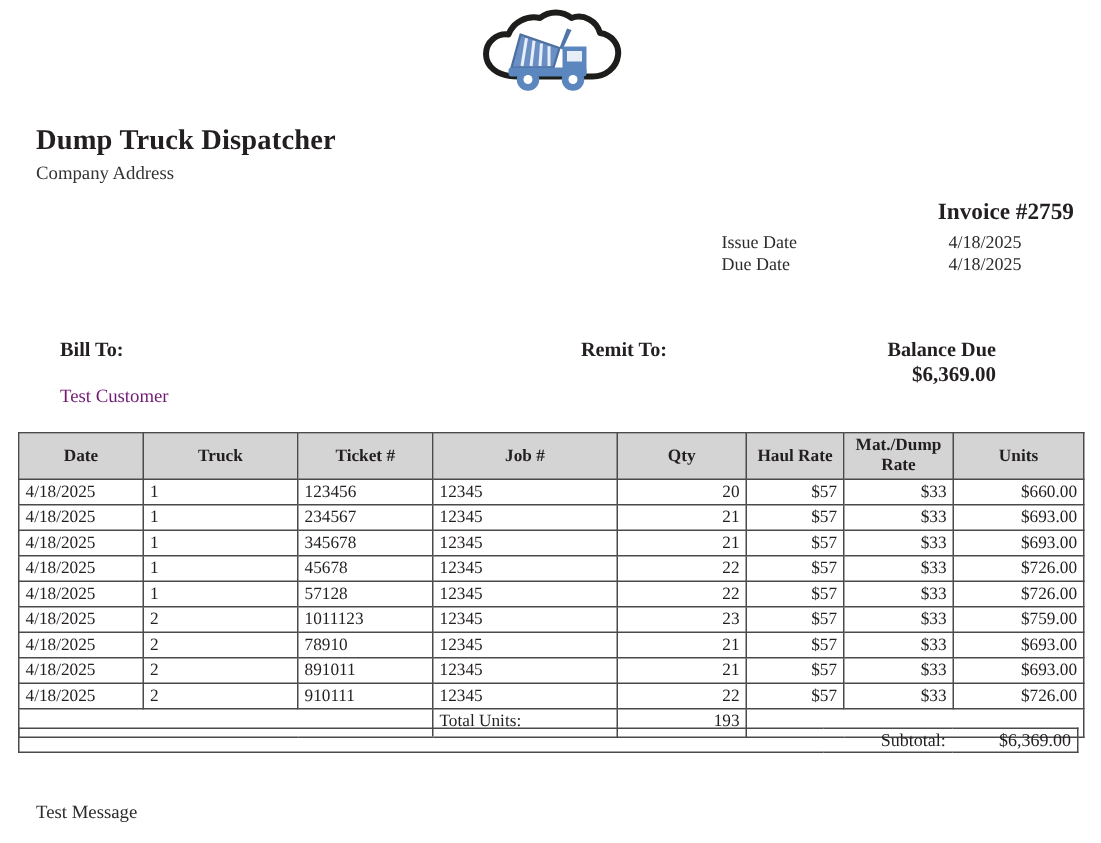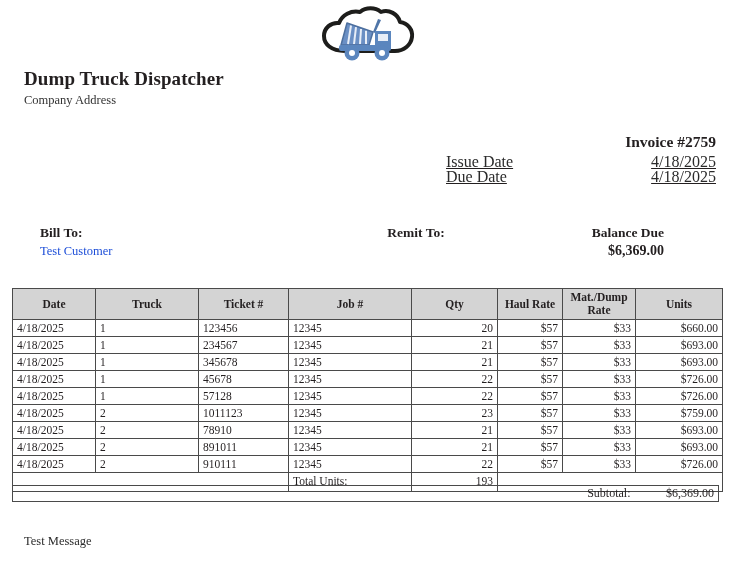--- a/index.html
+++ b/index.html
@@ -32,21 +32,21 @@
     height: 70px;
     display: flex;
     align-items: center;
     justify-content: center;
   }
 
   
   .company-block {
     position: absolute;
     left: 24px;
-    top: 68px;
+    top: 83px;
     width: 420px;
   }
   .company-name {
     font-size: 19px;
     font-weight: bold;
     letter-spacing: 0.1px;
     line-height: 22px;
     margin: 0;
   }
   .company-address {
@@ -65,24 +65,23 @@
     text-align: right;
   }
   .invoice-number {
     font-size: 15.5px;
     font-weight: bold;
     line-height: 20px;
     margin: 0 0 2px 0;
   }
   .meta-row {
     display: flex;
-    justify-content: space-between;
-    font-size: 16px;
+    justify-content: center;
+    font-size: 12px;
     line-height: 15px;
-    text-decoration: underline;
   }
   .meta-label {
     width: 150px;
     text-align: left;
     padding-left: 60px;
     box-sizing: border-box;
     color: #2b2b2b;
   }
   .meta-value {
     width: 110px;
@@ -120,22 +119,22 @@
   }
   .party-label {
     font-size: 13.5px;
     font-weight: bold;
     line-height: 17px;
     margin: 0;
   }
   .party-value {
     font-size: 12.5px;
     line-height: 16px;
-    margin: 2px 0 0 0;
-    color: #1d4ed8;
+    margin: 15px 0 0 0;
+    color: #701a75;
   }
   .balance-amount {
     font-size: 14px;
     font-weight: bold;
     line-height: 18px;
     margin: 1px 0 0 0;
   }
 
   
   .items-table {

